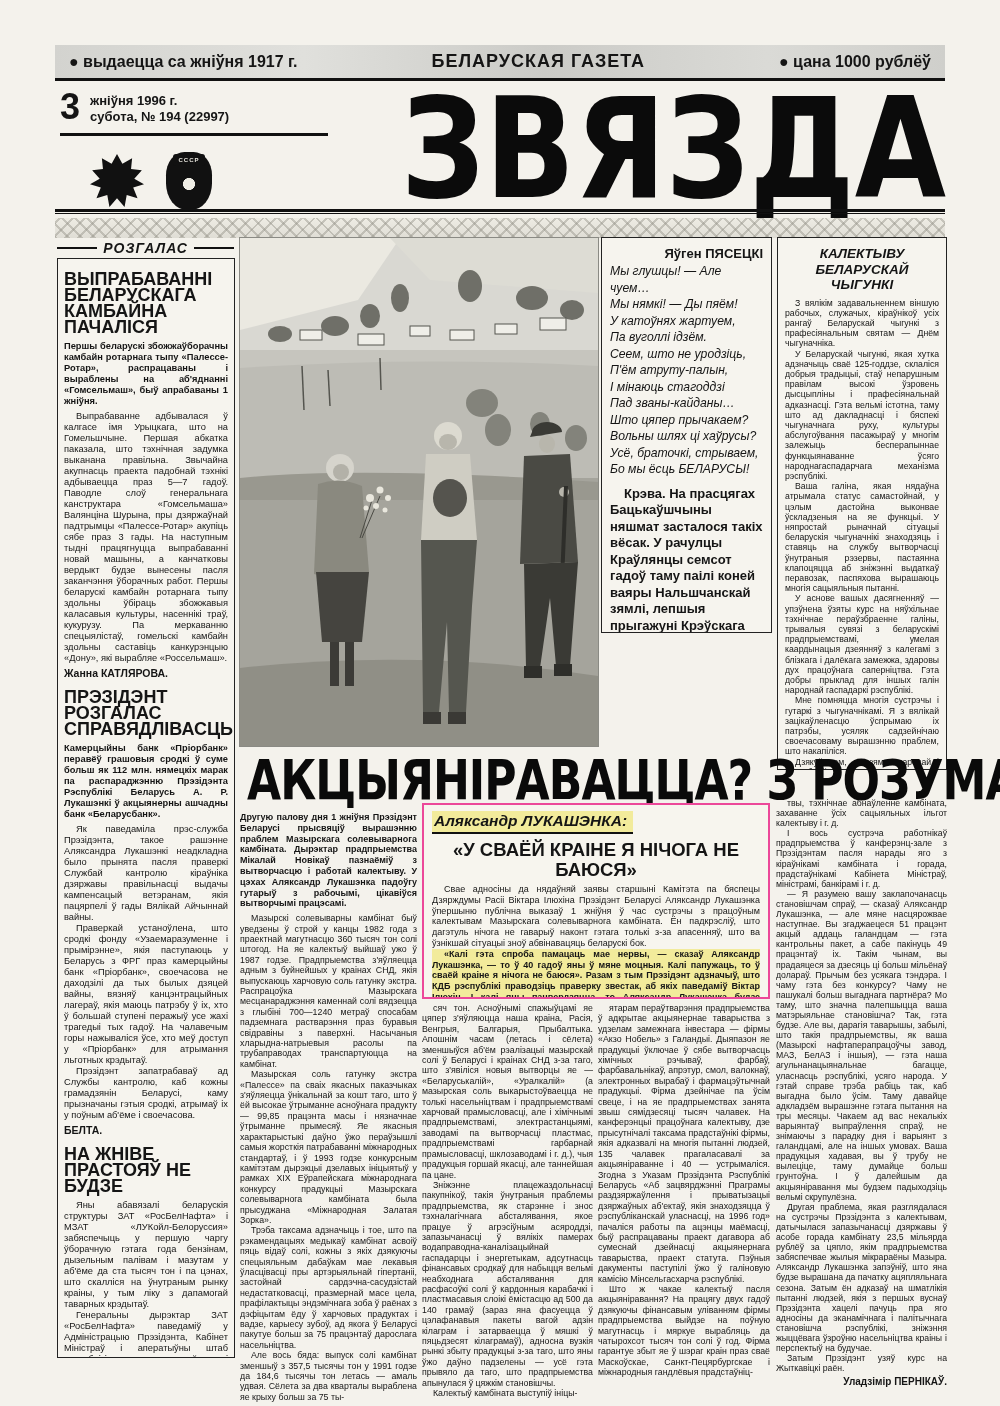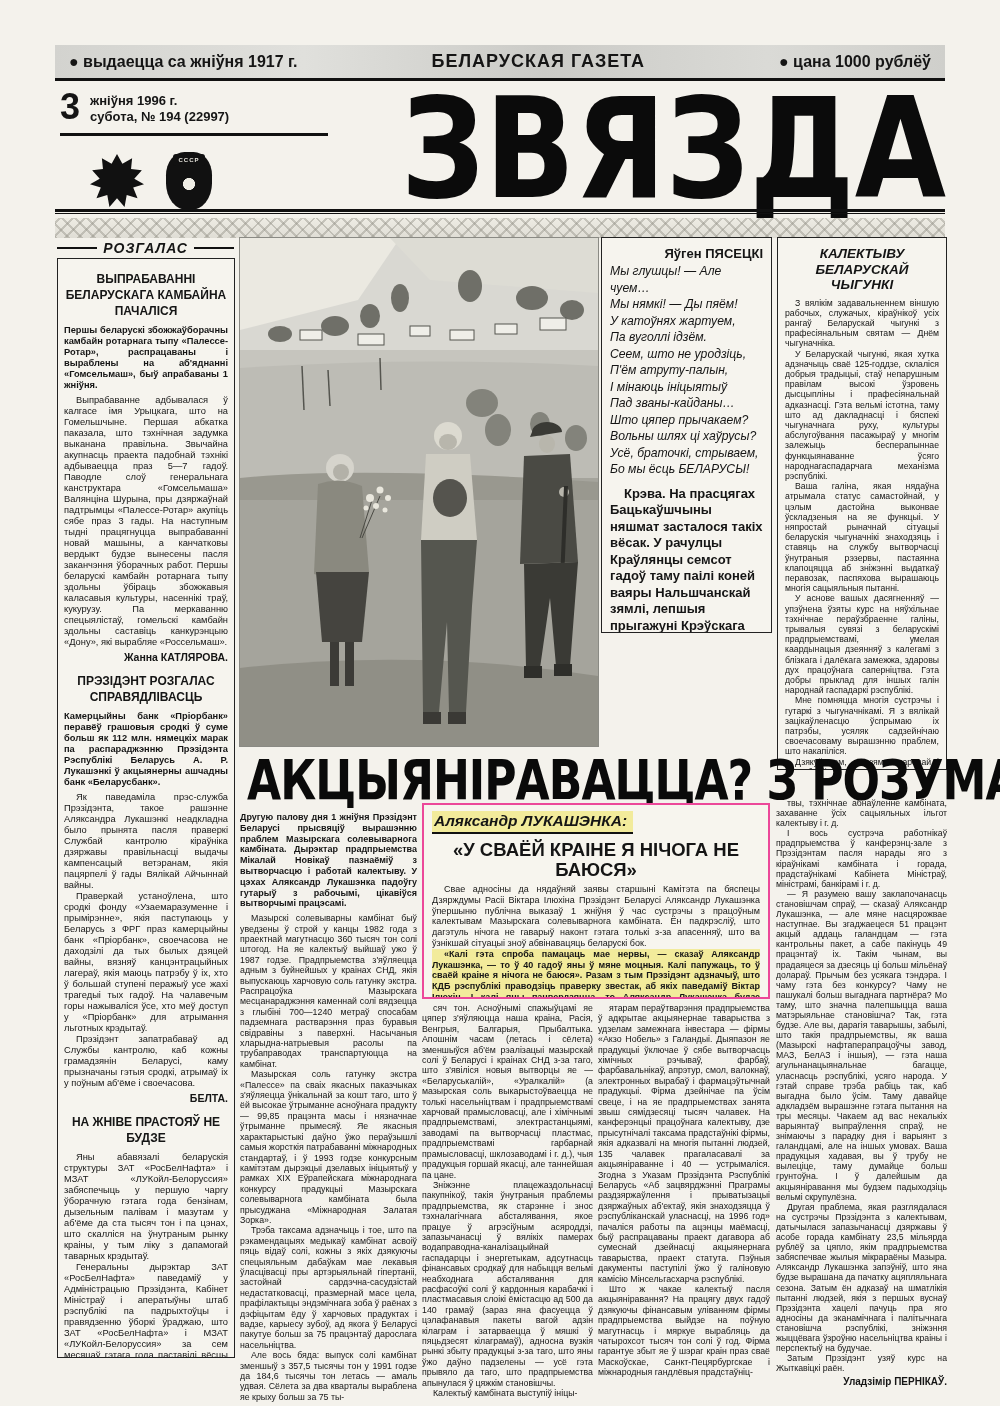--- a/index.html
+++ b/index.html
@@ -33,24 +33,24 @@
   .ornament{left:55px;top:218px;width:890px;height:20px;
       background:
         repeating-linear-gradient(45deg,rgba(150,148,138,.45) 0 2px,transparent 2px 9px),
         repeating-linear-gradient(-45deg,rgba(150,148,138,.45) 0 2px,transparent 2px 9px),
         linear-gradient(#eeece4,#dfddd5);}
   
   .boxed{border:1px solid #222;background:#f6f4ee;box-sizing:border-box;overflow:hidden;}
   .kicker-label{left:57px;top:240px;width:177px;display:flex;align-items:center;gap:6px;}
   .kicker-label .line{flex:1;border-top:2px solid #111;}
   .kicker-label .txt{font-style:italic;font-weight:900;font-size:14px;letter-spacing:1px;}
-  .art-title{font-weight:800;font-size:12px;line-height:16px;text-align:center;margin:10px 0 6px;}
+  .art-title{font-weight:800;font-size:18px;line-height:16px;margin:10px 0 6px;}
   .lead{font-weight:700;font-size:9.3px;line-height:11px;text-align:justify;margin:0 0 4px;}
   .bodytxt p{font-size:9.3px;line-height:11px;text-align:justify;margin:0;text-indent:12px;}
-  .sig{font-weight:800;font-size:10.5px;text-align:right;margin:3px 0 10px;}
+  .sig{font-weight:800;font-size:10.5px;text-align:left;margin:3px 0 10px;}
   .left-box{left:57px;top:258px;width:178px;height:1100px;padding:2px 6px;}
   
   .photo{left:239px;top:237px;width:358px;height:508px;border:1px solid #8a8a84;background:#c9c8c2;}
   .photo svg{display:block;width:100%;height:100%;}
   
   .poem-box{left:601px;top:237px;width:171px;height:396px;padding:6px 8px;}
   .poem-author{font-weight:800;font-size:13px;text-align:right;margin:2px 0 2px;}
   .poem-title{font-family:"DejaVu Serif",serif;font-style:italic;font-weight:900;font-size:40px;
       text-align:center;line-height:44px;margin:0 0 8px;letter-spacing:2px;}
   .poem-line{font-style:italic;font-size:12.2px;line-height:16.5px;font-weight:500;}
@@ -231,21 +231,21 @@
 
   <div class="abs boxed poem-box">
     <div class="poem-author">Яўген ПЯСЕЦКІ</div>
     <div>
         <div class="poem-line">Мы глушцы! — Але чуем…</div>
         <div class="poem-line">Мы нямкі! — Ды пяём!</div>
         <div class="poem-line">У катоўнях жартуем,</div>
         <div class="poem-line">Па вуголлі ідзём.</div>
         <div class="poem-line">Сеем, што не уродзіць,</div>
         <div class="poem-line">П'ём атруту-палын,</div>
-        <div class="poem-line">І мінаюць ініцыятыў</div>
+        <div class="poem-line">І мінаюць стагоддзі</div>
         <div class="poem-line">Пад званы-кайданы…</div>
         <div class="poem-line">Што цяпер прычакаем?</div>
         <div class="poem-line">Вольны шлях ці хаўрусы?</div>
         <div class="poem-line">Усё, браточкі, стрываем,</div>
         <div class="poem-line">Бо мы ёсць БЕЛАРУСЫ!</div>
       </div>
     <div class="poem-prose">
         <p>Крэва. На прасцягах Бацькаўшчыны няшмат засталося такіх вёсак. У рачулцы Краўлянцы семсот гадоў таму паілі коней ваяры Нальшчанскай зямлі, лепшыя прыгажуні Крэўскага княства кідалі вянкі ў гэтыя хвалі, Вялікі князь літоўскі Гедымін, зачараваны прыгажосцю гэтых берагоў, збудаваў тут у сярэднявеччы замак-крэпасць.</p>
       </div>
 

